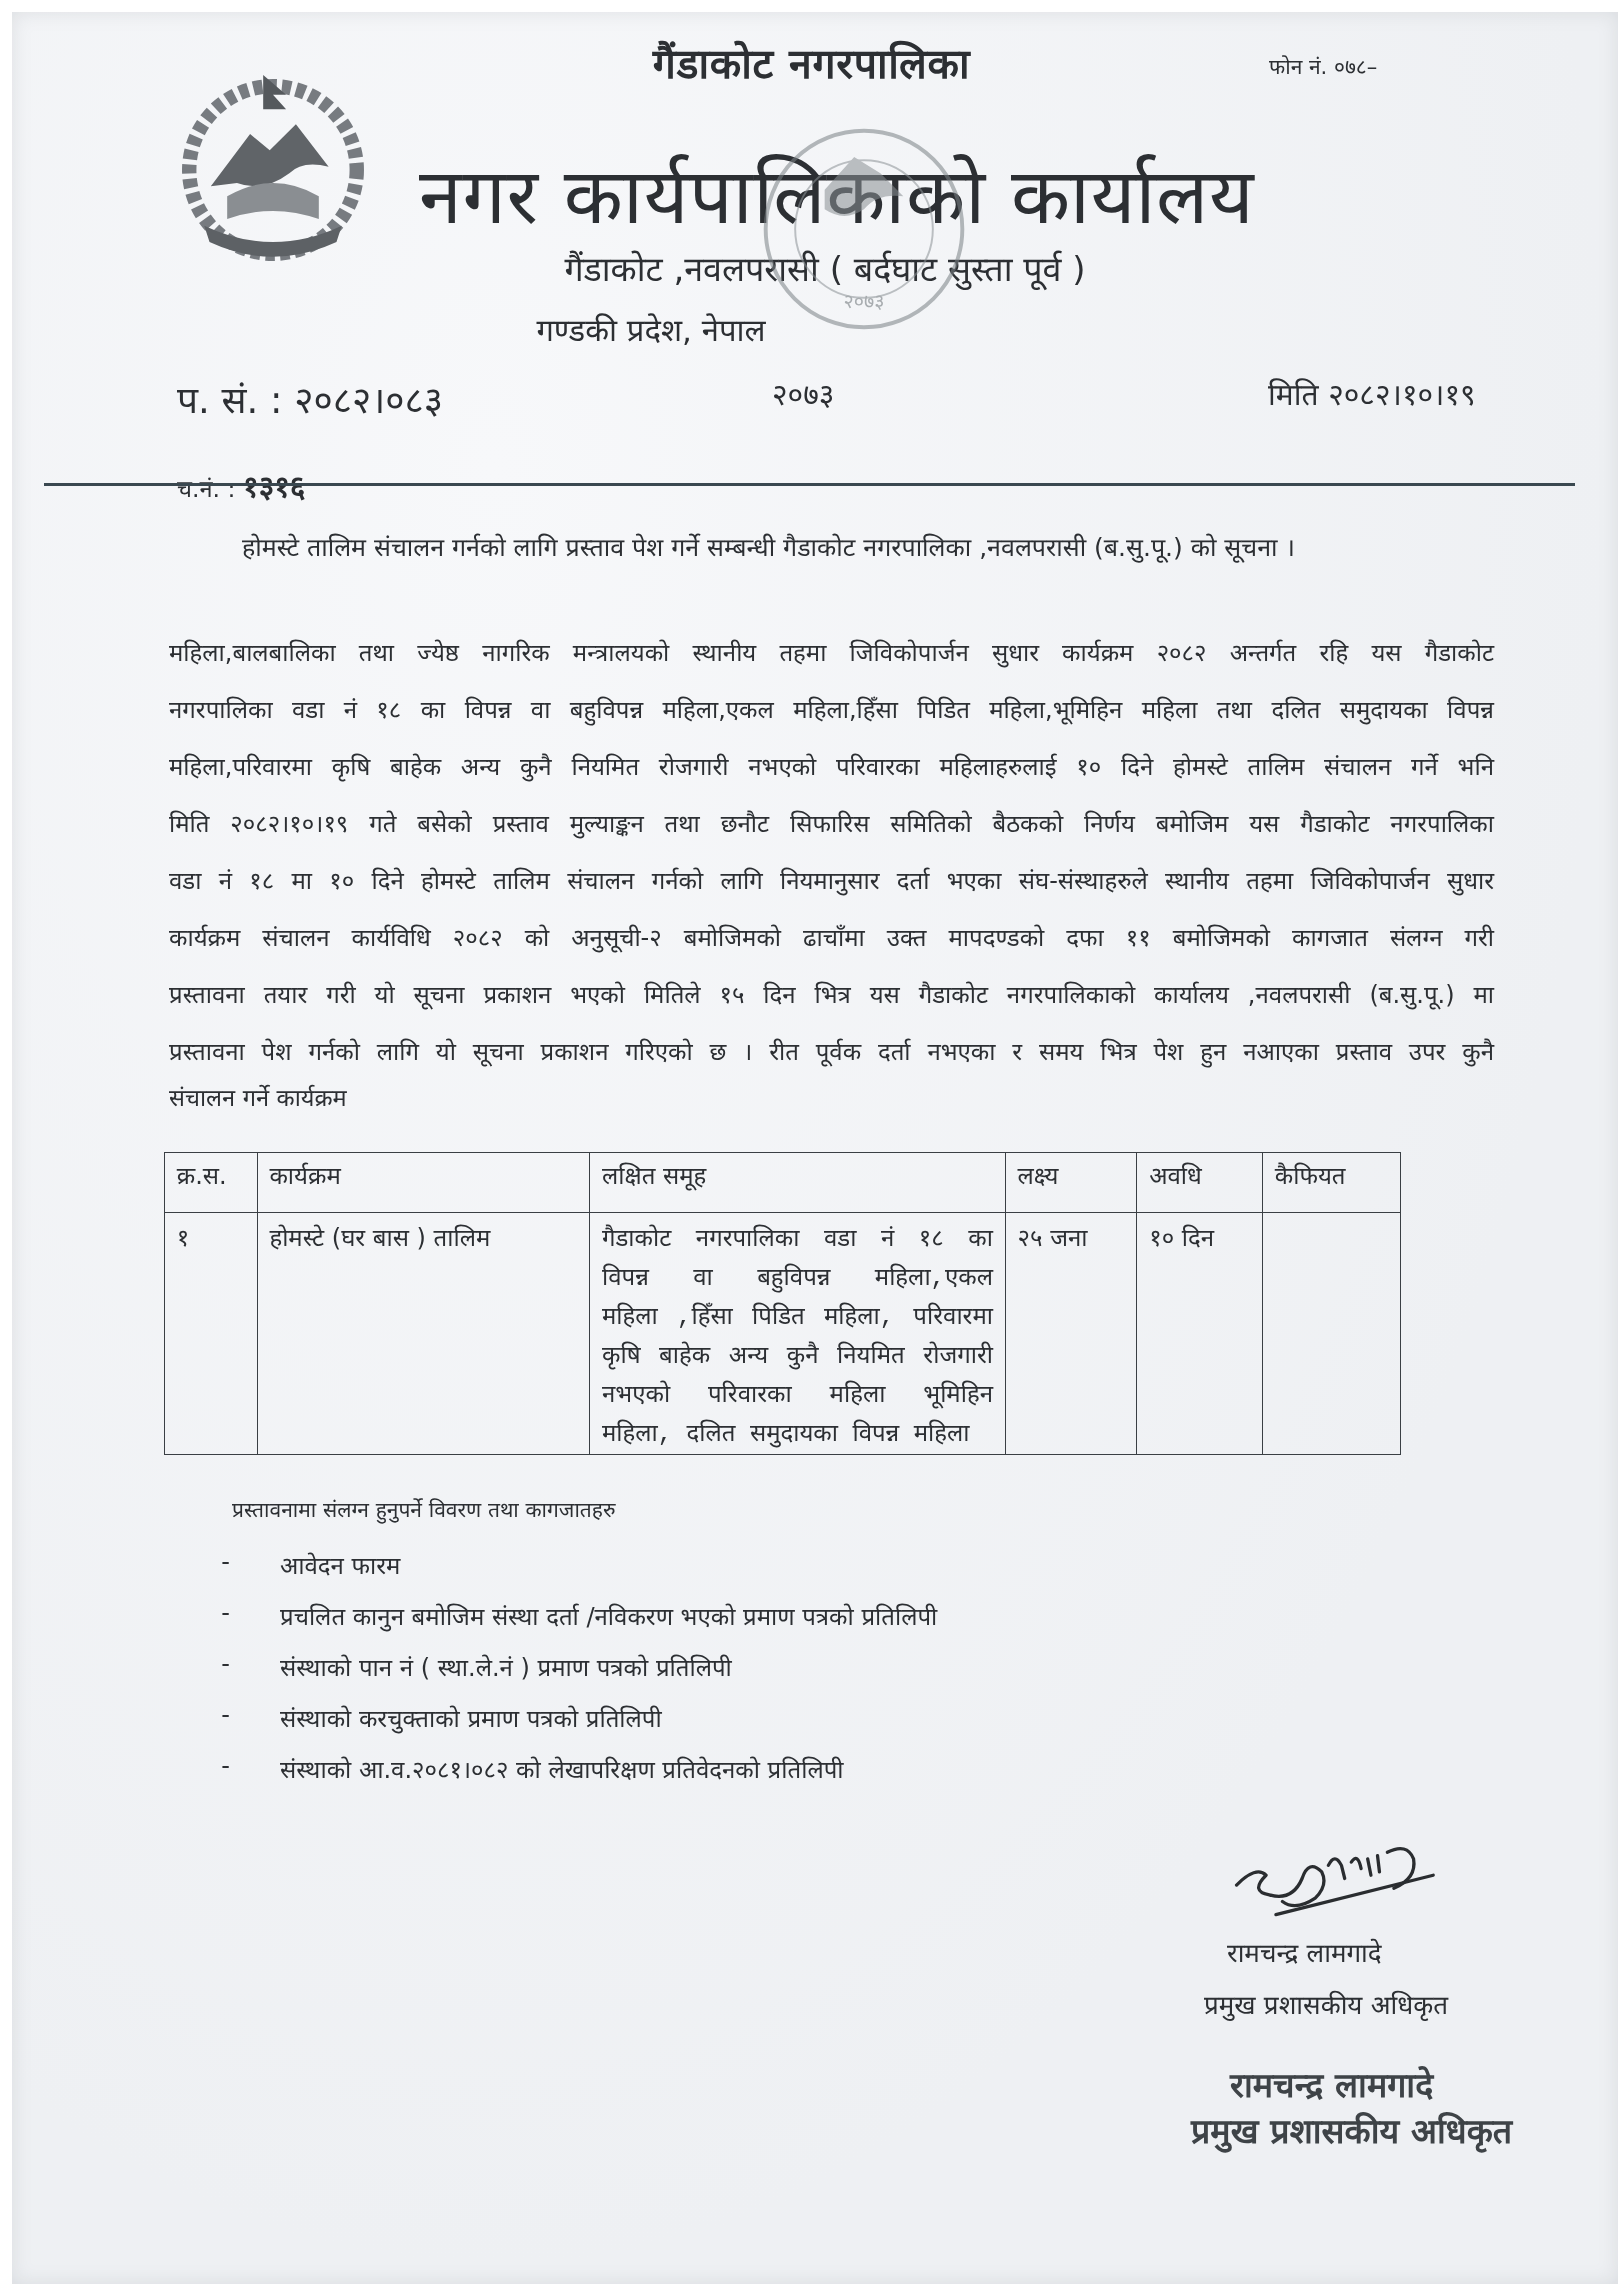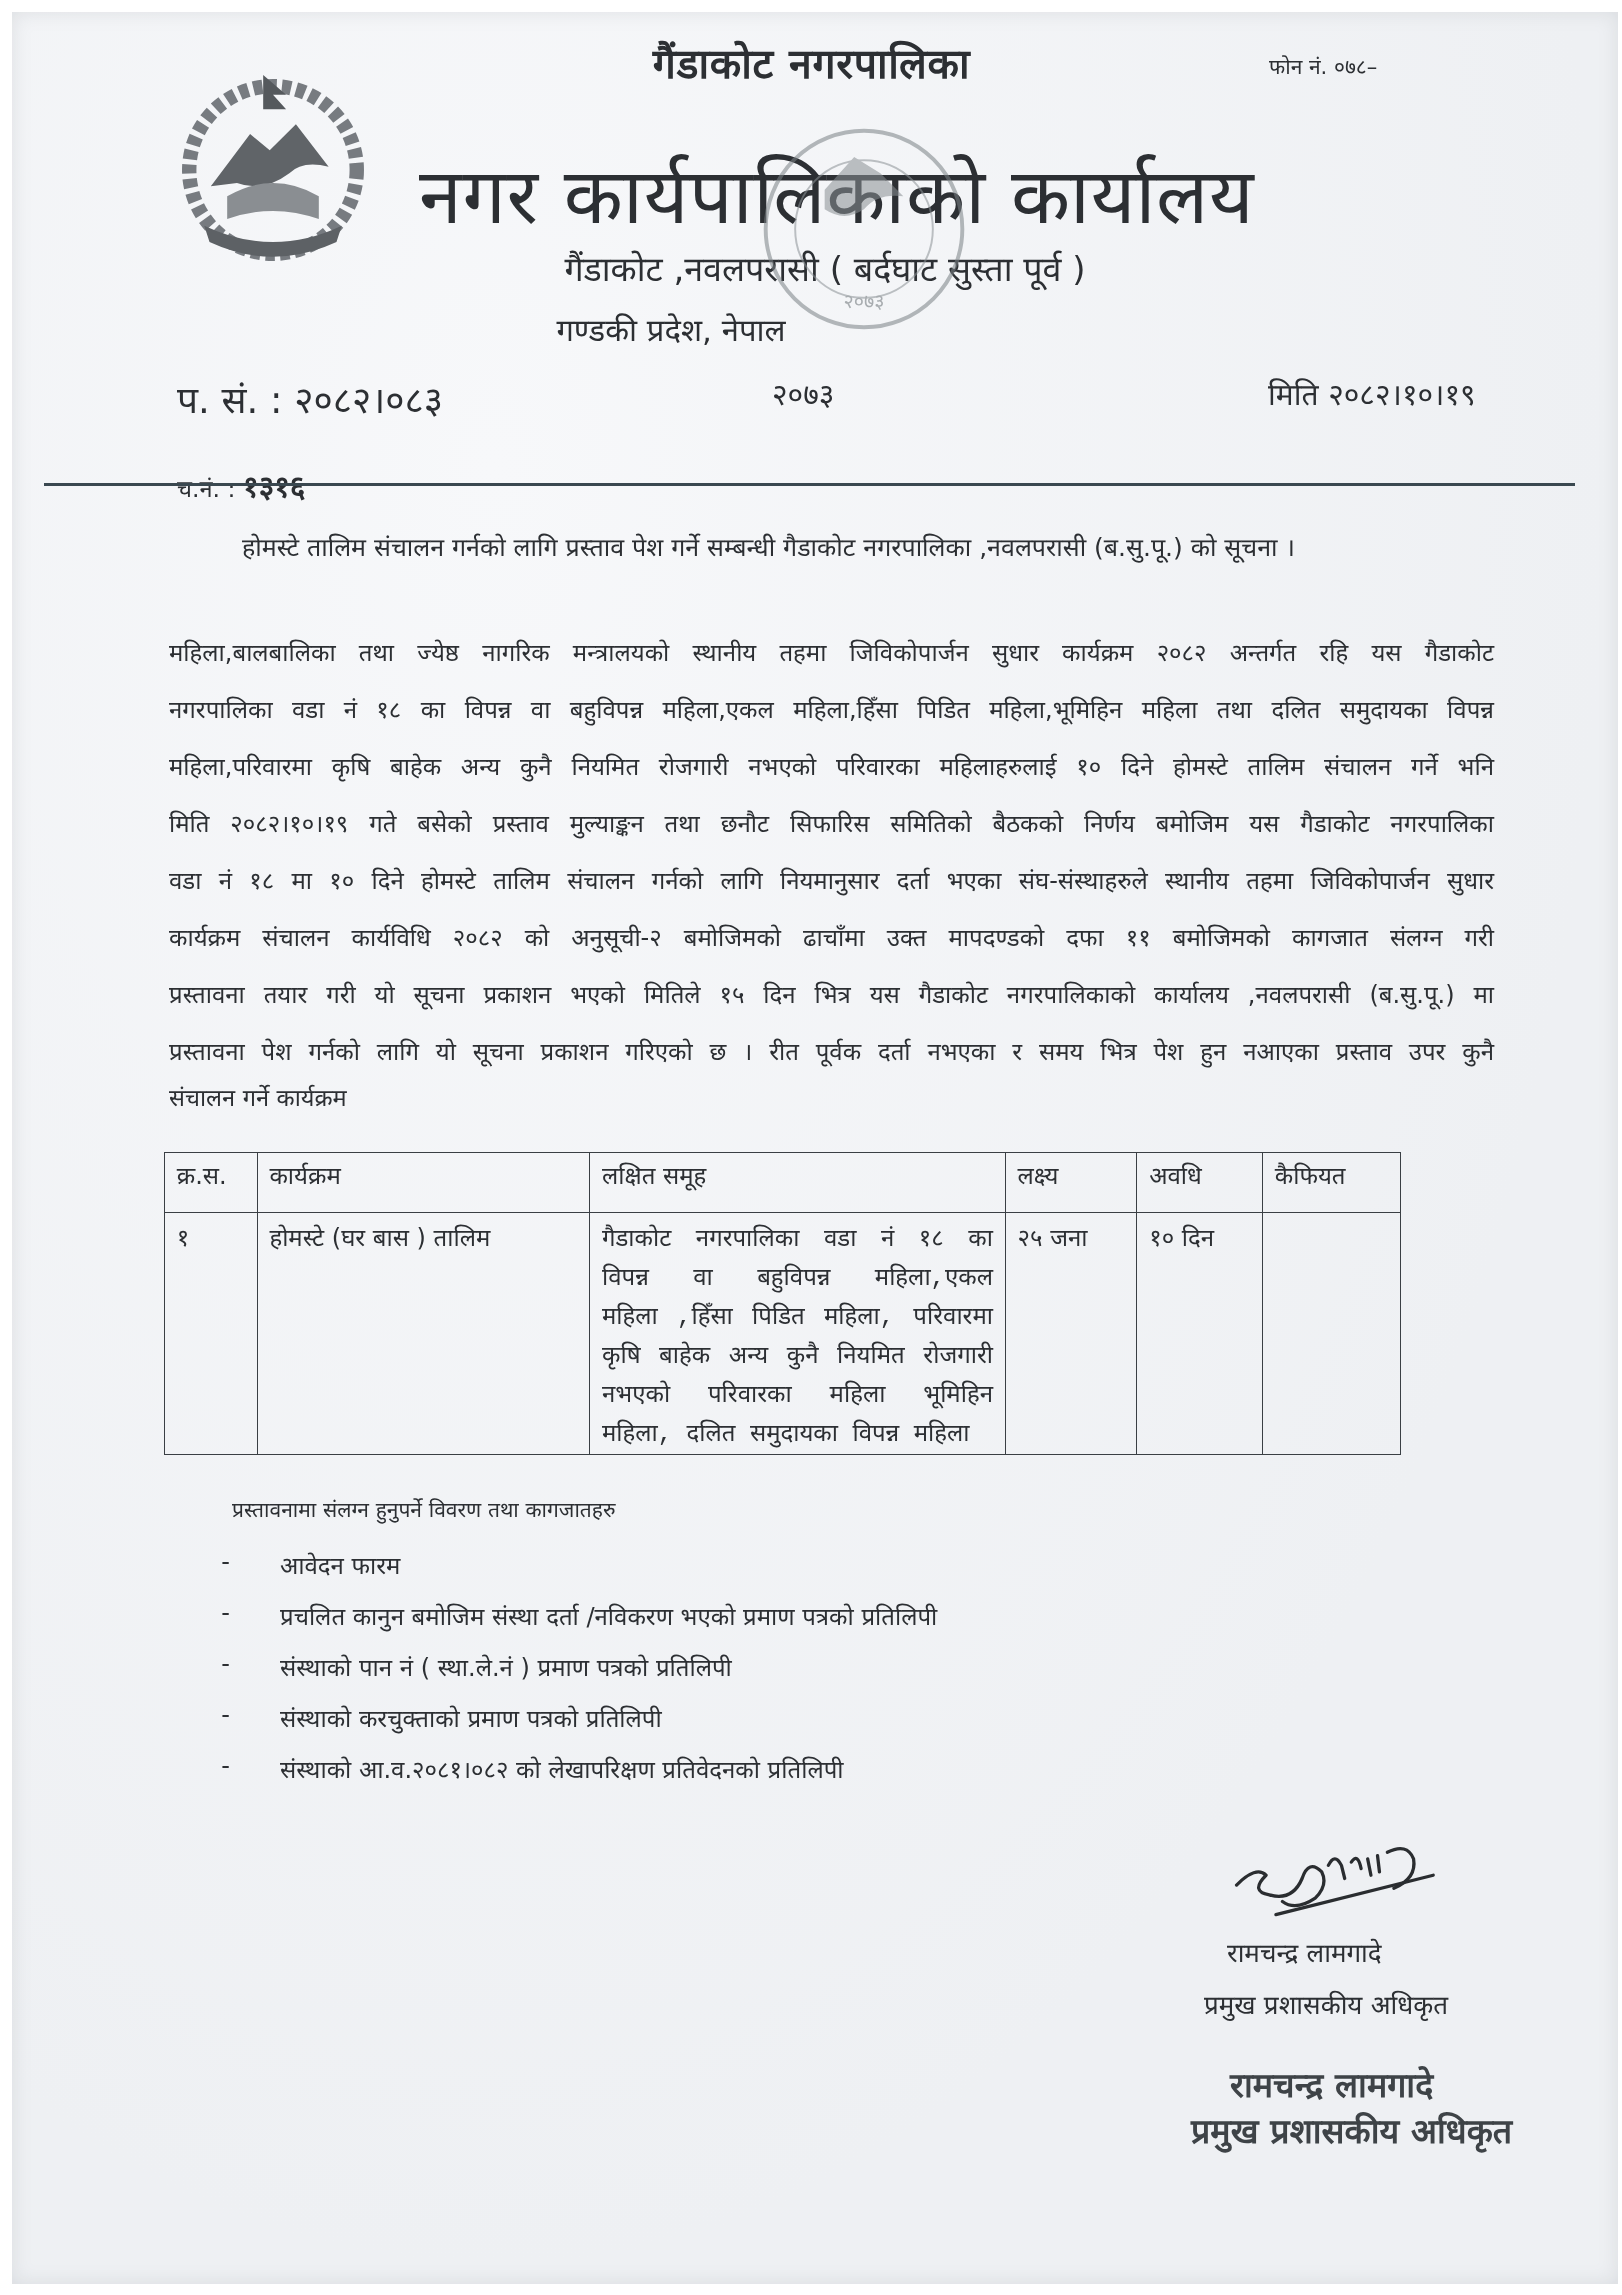--- a/index.html
+++ b/index.html
@@ -10,21 +10,21 @@
            background-image: radial-gradient(ellipse at 30% 20%, #f7f8fa 0%, #eef0f3 70%);
            box-shadow: inset 0 0 19.6px rgba(120,125,135,0.18); }
   .abs { position: absolute; white-space: nowrap; }
 
   
   .emblem { position: absolute; left: 165px; top: 62px; width: 216px; height: 216px; }
   .muni-name { left: 0; width: 1623px; top: 34px; text-align: center; font-size: 41px; font-weight: bold; letter-spacing: 0.7px; }
   .phone { left: 1269px; top: 52px; font-size: 21px; }
   .office-title { left: 419px; top: 141px; font-size: 77px; letter-spacing: 0.7px; }
   .address { left: 0; width: 1623px; top: 245px; text-align: center; font-size: 34px; padding-left: 27px; box-sizing: border-box; }
-  .province { left: 0; width: 1302px; top: 308px; text-align: center; font-size: 31px; margin-left: 20px; }
+  .province { left: 0; width: 1302px; top: 308px; text-align: center; font-size: 31px; }
   .stamp { position: absolute; left: 746px; top: 111px; width: 236px; height: 236px; opacity: 0.55; }
 
   .ref-no { left: 177px; top: 373px; font-size: 37px; }
   .center-no { left: 772px; top: 373px; font-size: 30px; }
   .date { left: 1268px; top: 373px; font-size: 30px; }
   .dispatch-no { left: 177px; top: 437px; font-size: 23.6px; margin-top: 28px; }
   .dispatch-no .num { font-size: 30px; font-weight: bold; }
   .rule { position: absolute; left: 44px; top: 483px; width: 1531px; height: 2.6px; background: #3a4850; }
 
   

